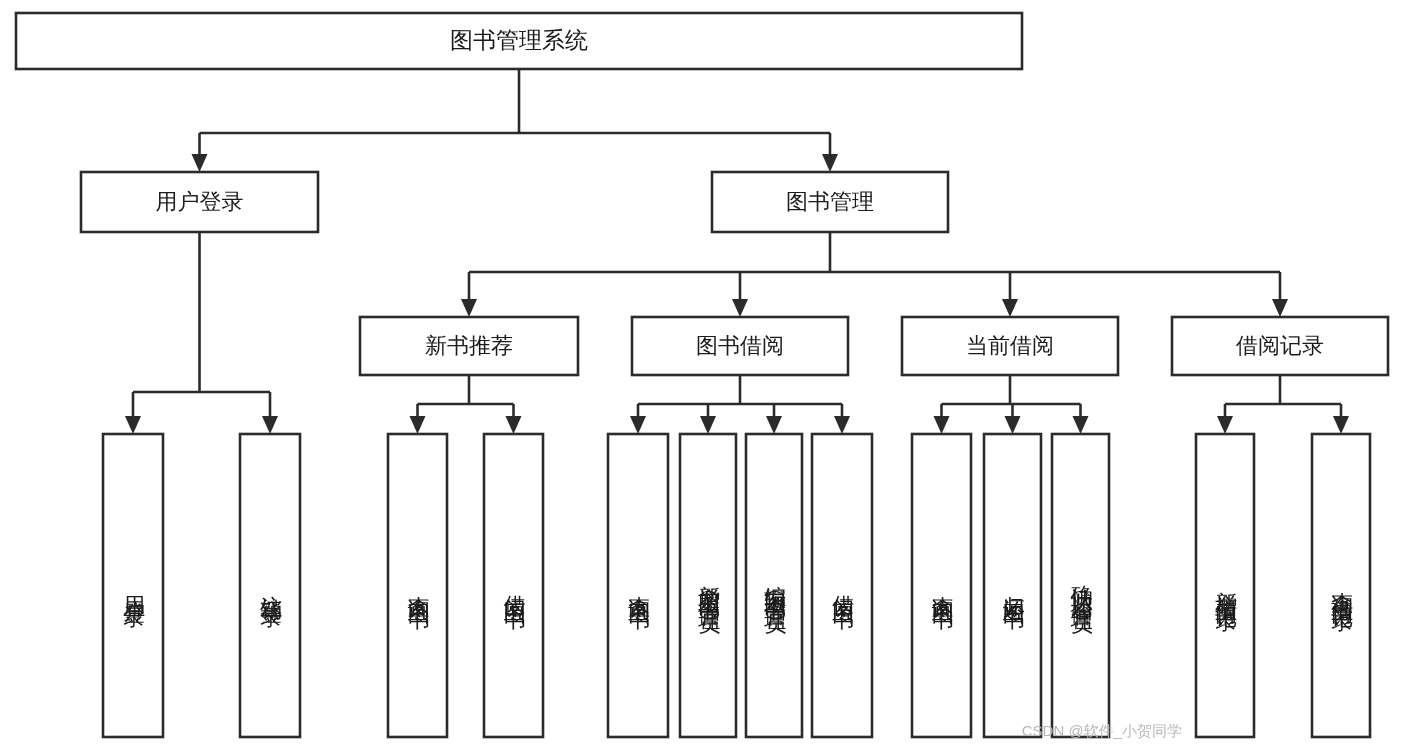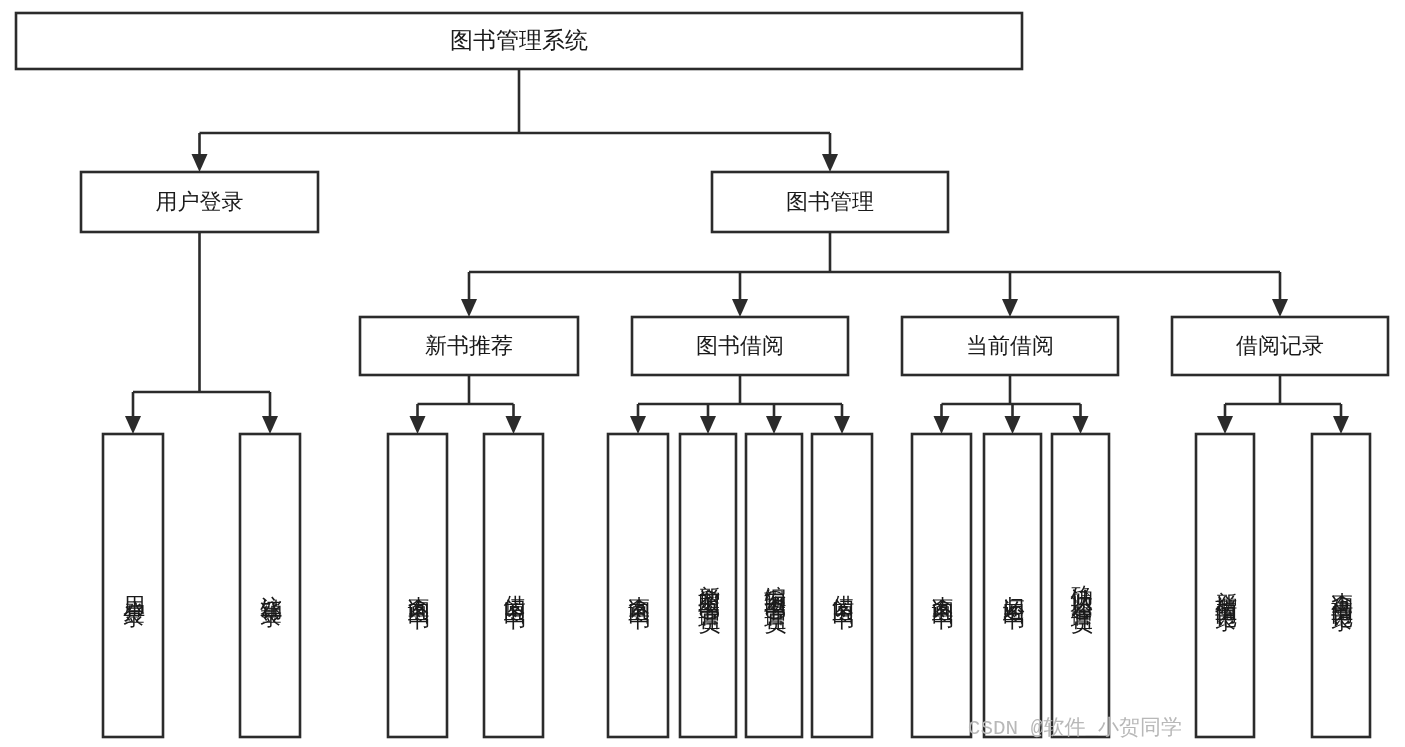--- a/index.html
+++ b/index.html
@@ -60,22 +60,22 @@
     fill: #1a1a1a;
     text-anchor: middle;
     dominant-baseline: middle;
     writing-mode: vertical-rl;
     letter-spacing: 4px;
   }
   .watermark-text {
     position: absolute;
     right: 8px;
     bottom: 6px;
-    font-family: Liberation Mono, monospace;
-    font-size: 21px;
+    font-family: Liberation Sans, sans-serif;
+    font-size: 15px;
     color: #b8b8b8;
     white-space: nowrap;
     user-select: none;
   }
 </style>
 </head>
 <body>
 
 <div id="diagram-root">
 

